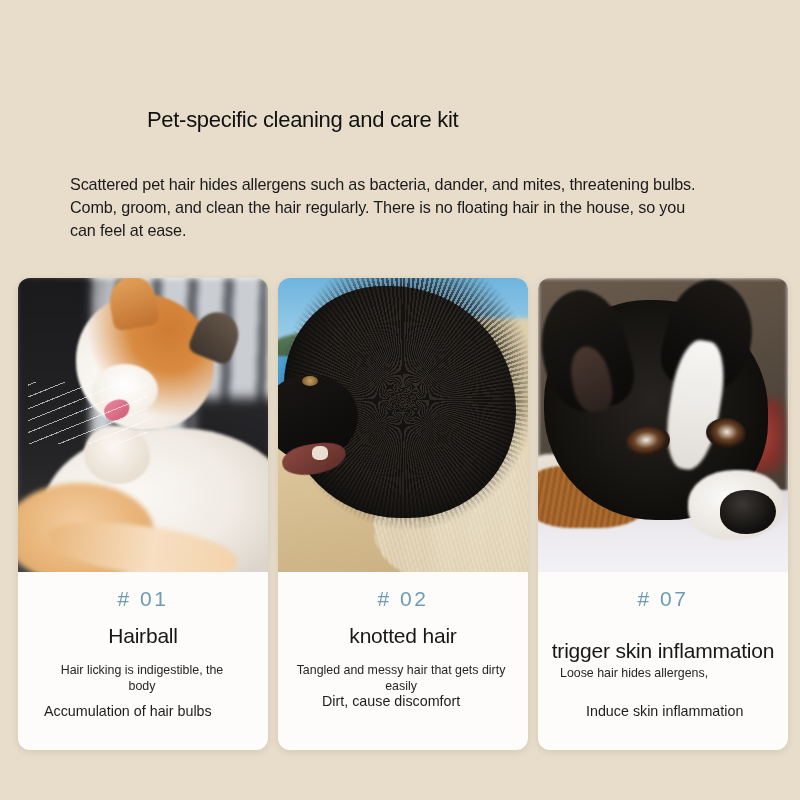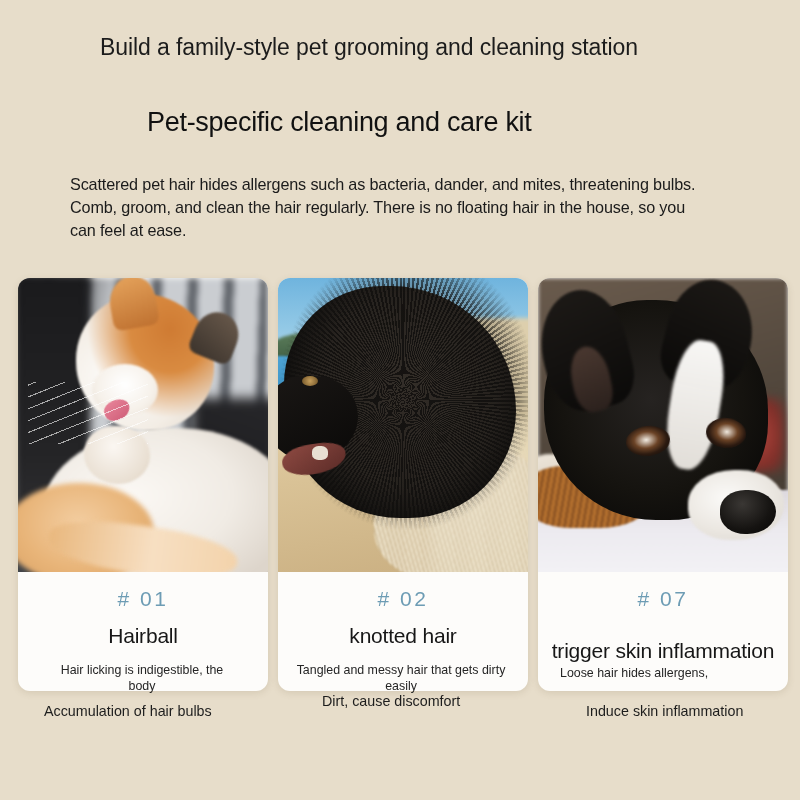--- a/index.html
+++ b/index.html
@@ -33,21 +33,21 @@
     color: #1c1c1c;
     letter-spacing: -0.1px;
     font-weight: 400;
   }
 
   .subhead {
     position: absolute;
     left: 147px;
     top: 107px;
     width: 510px;
-    font-size: 27px;
+    font-size: 22px;
     line-height: 1.15;
     color: #111111;
     font-weight: 400;
     letter-spacing: -0.3px;
   }
 
   .lede {
     position: absolute;
     left: 70px;
     top: 173px;
@@ -66,21 +66,21 @@
     top: 278px;
     width: 770px;
     height: 472px;
     display: flex;
     gap: 10px;
   }
 
   .card {
     position: relative;
     width: 250px;
-    height: 413px;
+    height: 472px;
     border-radius: 12px;
     background: #fdfcfa;
     box-shadow: 0 2px 7px rgba(120, 100, 70, 0.16);
     display: flex;
     flex-direction: column;
   }
 
   .card-photo {
     position: relative;
     width: 250px;
@@ -422,21 +422,20 @@
     background: radial-gradient(ellipse at 40% 32%, #3a3734 0%, #151311 60%, #070605 100%);
     border-radius: 46% 50% 52% 46%;
     filter: blur(0.7px);
   }
 </style>
 </head>
 <body>
 
 <div id="page">
 
-  <div class="headline">Build a family-style pet grooming and cleaning station</div>
   <div class="subhead">Pet-specific cleaning and care kit</div>
   <div class="lede">Scattered pet hair hides allergens such as bacteria, dander, and mites, threatening bulbs. Comb, groom, and clean the hair regularly. There is no floating hair in the house, so you can feel at ease.</div>
 
   <div class="cards">
 
     <div class="card c1">
       <div class="card-photo">
         <div class="ph p1-bg"></div>
         <div class="ph p1-dark-l"></div>
         <div class="ph p1-dark-r"></div>

